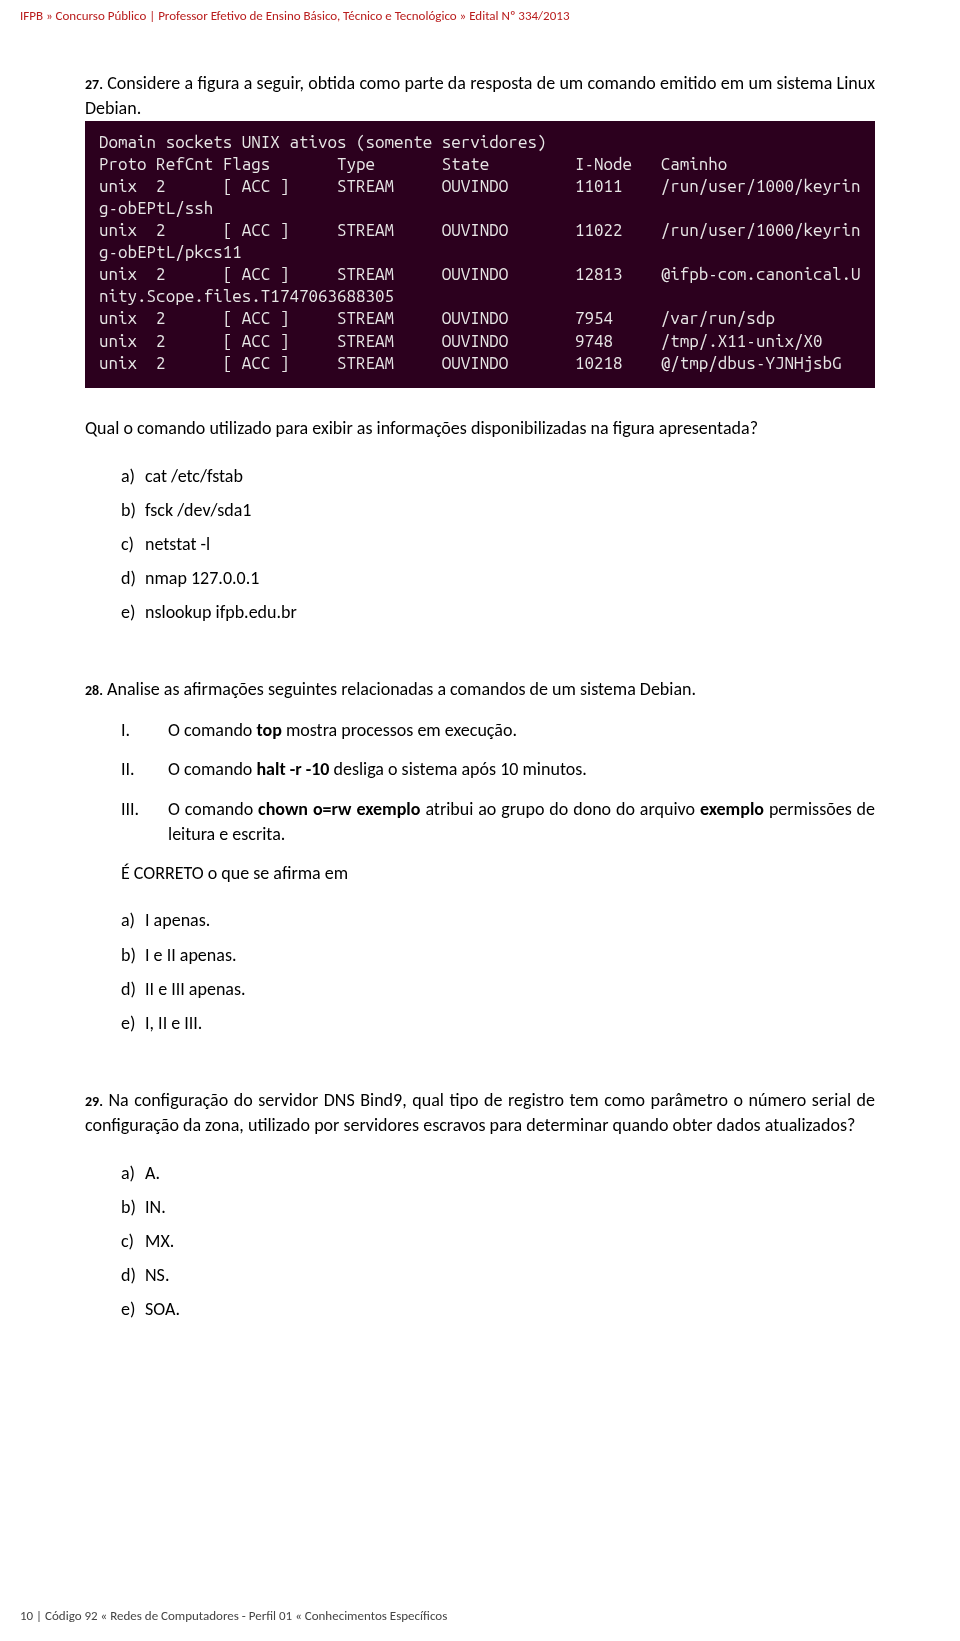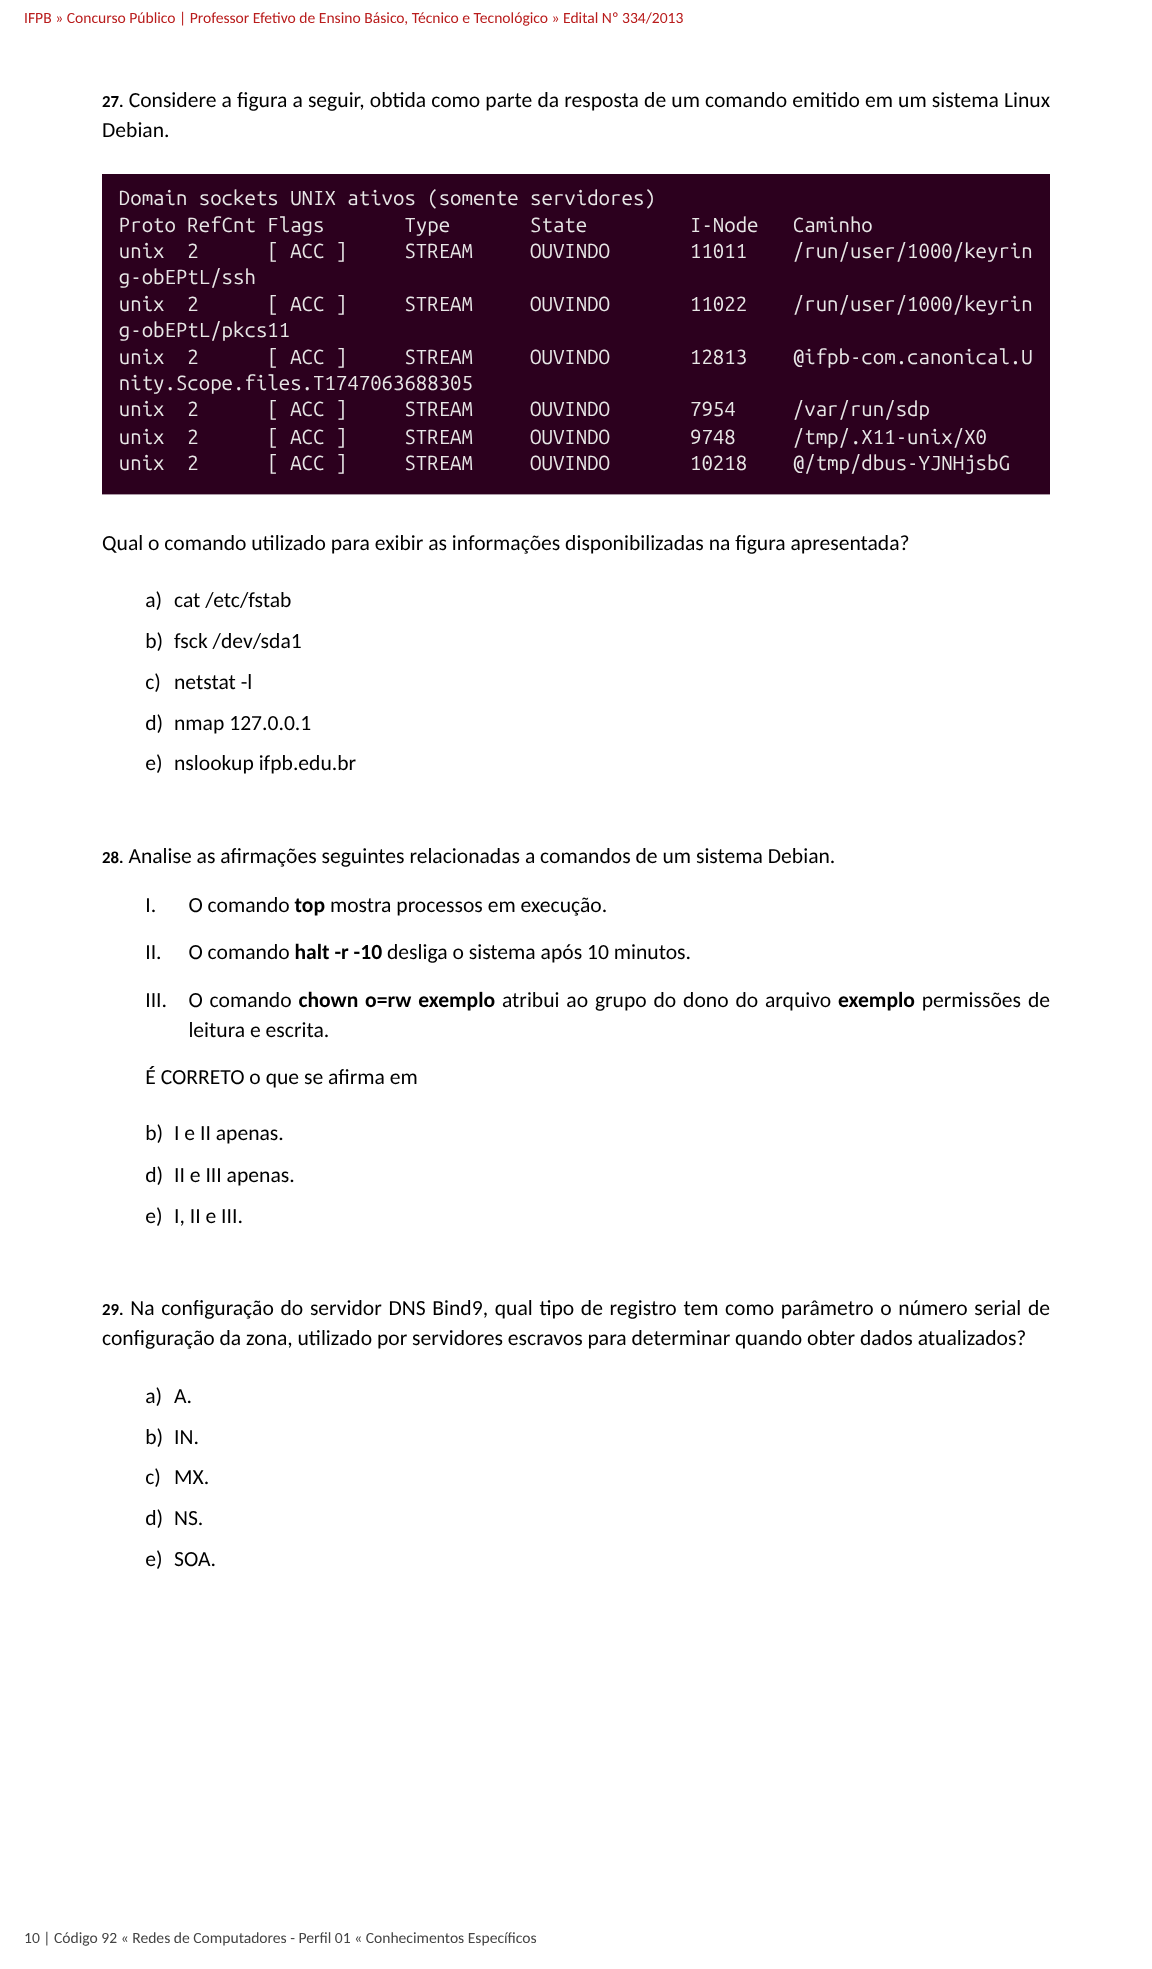--- a/index.html
+++ b/index.html
@@ -65,28 +65,29 @@
     margin-bottom: 14px;
     display: flex;
   }
   .roman-label {
     display: inline-block;
     width: 36px;
     flex-shrink: 0;
   }
   .roman-text {
     text-align: justify;
+    margin-left: 11px;
   }
   .terminal {
     background: #2c001e;
     color: #e8e7e7;
     font-family: "Ubuntu Mono", "Consolas", monospace;
     font-size: 17px;
     padding: 10px 14px 14px 14px;
-    margin-top: 24px;
+    margin-top: 0;
     line-height: 1.3;
     white-space: pre;
   }
   .footer {
     position: absolute;
     bottom: 18px;
     left: 20px;
     font-size: 13px;
     color: #444;
   }
@@ -141,20 +142,21 @@
         <span class="roman-label">II.</span>
         <span class="roman-text"><span>O comando </span><b>halt  -r -10</b><span>  desliga o sistema após 10 minutos.</span></span>
       </div>
       <div class="roman-row">
         <span class="roman-label">III.</span>
         <span class="roman-text"><span>O comando </span><b>chown o=rw exemplo</b><span> atribui ao grupo do dono do arquivo </span><b>exemplo</b><span> permissões de leitura e escrita.</span></span>
       </div>
     </div>
     <div class="indent-block">É CORRETO o que se afirma em</div>
     <div class="opt-list">
+      <div class="opt-row"><span class="opt-label">a)</span><span>I apenas.</span></div>
       <div class="opt-row"><span class="opt-label">b)</span><span>I e II apenas.</span></div>
       <div class="opt-row"><span class="opt-label">d)</span><span>II e III apenas.</span></div>
       <div class="opt-row"><span class="opt-label">e)</span><span>I, II e III.</span></div>
     </div>
   </div>
 
   <div class="question-block">
     <div class="qline">
       <span class="qnum">29.</span>
       <span class="qtext">Na configuração do servidor DNS Bind9, qual tipo de registro tem como parâmetro o número serial de configuração da zona, utilizado por servidores escravos para determinar quando obter dados atualizados?</span>

